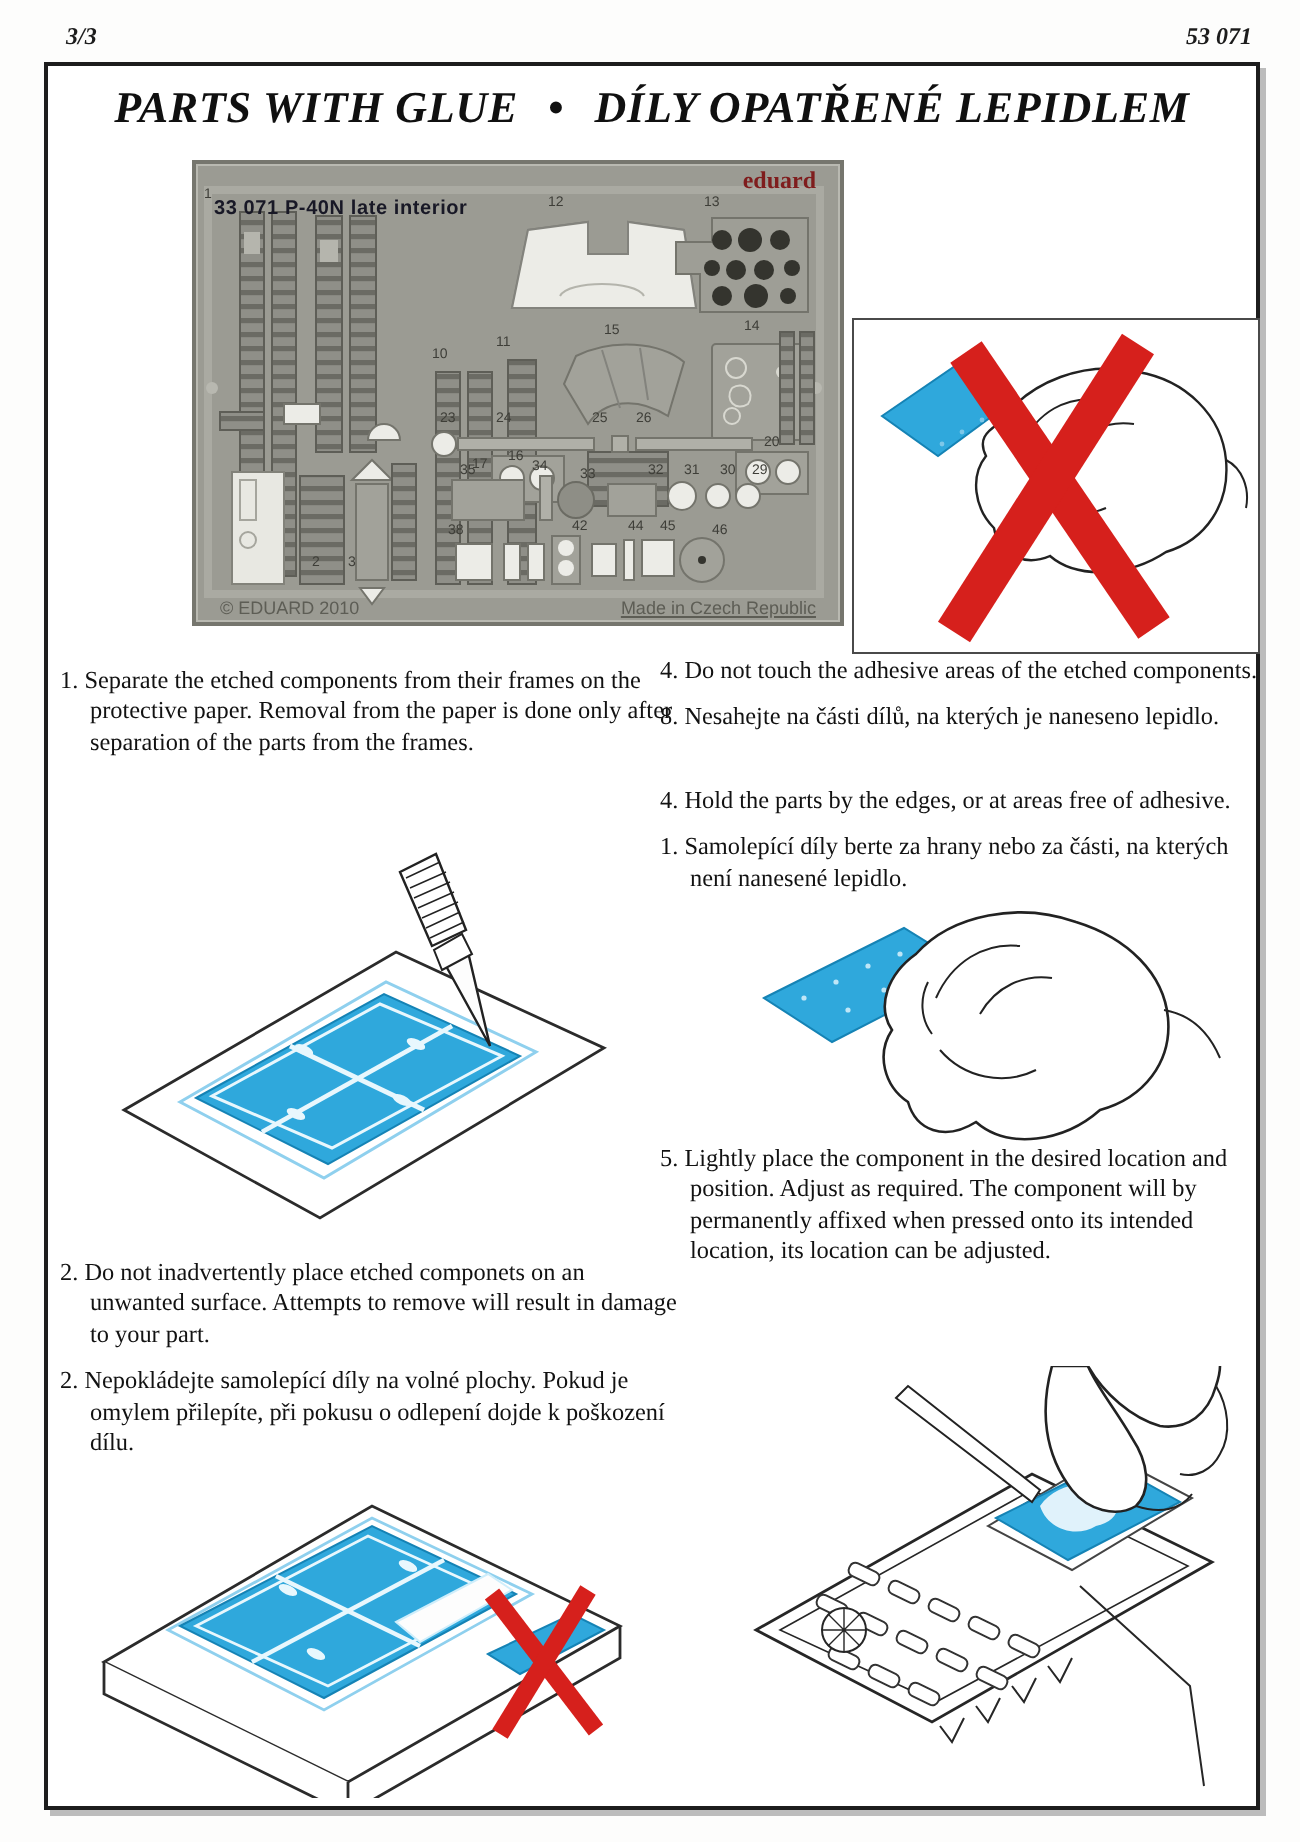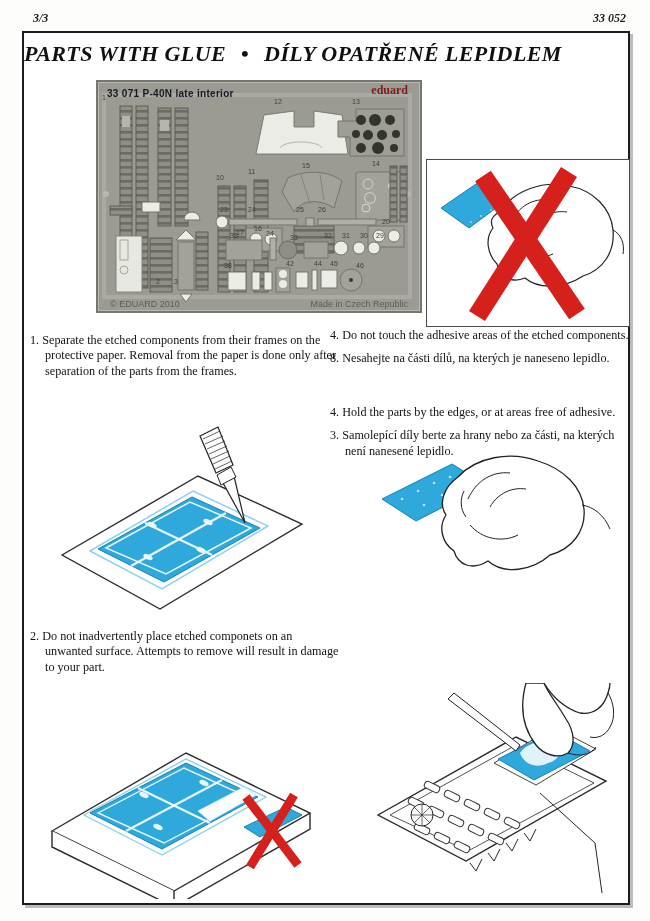--- a/index.html
+++ b/index.html
@@ -1,46 +1,46 @@
 <!DOCTYPE html>
 <html><head>
 <meta charset="utf-8">
 <style>
   html,body{margin:0;padding:0;background:#fdfdfc;}
   #page{position:relative;width:650px;height:921px;background:#fdfdfc;overflow:hidden;
         font-family:"Liberation Serif",serif;color:#141414;}
   .corner-label{position:absolute;top:11px;font:bold italic 12px "Liberation Serif",serif;color:#1c1c1c;}
   #sheet{position:absolute;left:22px;top:31px;width:604px;height:870px;background:#fff;
          border:2px solid #1d1d1d;box-shadow:3px 3px 0 #bcbcbc;}
-  .title{position:absolute;left:0;top:8px;width:100%;text-align:left;
+  .title{position:absolute;left:0;top:8px;width:100%;text-align:center;
          font:bold italic 22px "Liberation Serif",serif;letter-spacing:.4px;color:#101010;white-space:nowrap;}
   .title .bullet{margin:0 15px;font-style:normal;}
   
   #photo{position:absolute;left:72px;top:47px;width:322px;height:229px;background:#9b9b93;
          border:2px solid #76766e;box-shadow:inset 0 0 0 1px #b9b9b1;}
-  #photo .ph-head{position:absolute;left:9px;top:6px;font:bold 10px "Liberation Sans",sans-serif;color:#181826;letter-spacing:.3px;}
+  #photo .ph-head{position:absolute;left:9px;top:17px;font:bold 10px "Liberation Sans",sans-serif;color:#181826;letter-spacing:.3px;}
   #photo .ph-brand{position:absolute;right:12px;top:1px;font:bold 12px "Liberation Serif",serif;color:#7f1d1d;}
   #photo .ph-foot-l{position:absolute;left:12px;bottom:2px;font:9px "Liberation Sans",sans-serif;color:#5d5d55;}
-  #photo .ph-foot-r{position:absolute;right:12px;bottom:2px;font:9px "Liberation Sans",sans-serif;color:#5d5d55;}
+  #photo .ph-foot-r{position:absolute;right:12px;bottom:2px;font:9px "Liberation Sans",sans-serif;color:#5d5d55;text-decoration:underline;}
   .pn{position:absolute;font:7px "Liberation Sans",sans-serif;color:#3e3e38;}
   
   #dnt{position:absolute;left:402px;top:126px;width:202px;height:166px;background:#fff;border:1px solid #4a4a4a;}
   
   .step{position:absolute;font-size:12.2px;line-height:1.26;color:#121212;}
   .step p{margin:0 0 8px 0;text-indent:-15px;padding-left:15px;}
   .illus{position:absolute;}
   svg{display:block;}
 </style>
 </head>
 <body>
 
 <div id="page">
 
   <span class="corner-label" style="left:33px">3/3</span>
-  <span class="corner-label" style="right:24px">33 052</span>
+  <span class="corner-label" style="right:24px">53 071</span>
 
   <div id="sheet">
 
     <div class="title">
       <span>PARTS WITH GLUE</span><span class="bullet">•</span><span>DÍLY OPATŘENÉ LEPIDLEM</span>
     </div>
 
     <div id="photo">
       <svg width="318" height="225" viewBox="0 0 318 225">
         <defs>
@@ -185,28 +185,30 @@
       </svg>
     </div>
 
     <div class="step" style="left:6px;top:300px;width:312px">
       <p>1. Separate the etched components from their frames on the protective paper. Removal from the paper is done only after separation of the parts from the frames.</p>
     </div>
     <div class="step" style="left:306px;top:295px;width:300px">
       <p>4. Do not touch the adhesive areas of the etched components.</p>
       <p>8. Nesahejte na části dílů, na kterých je naneseno lepidlo.</p>
     </div>
-    <div class="step" style="left:306px;top:372px;width:300px">
+    <div class="step" style="left:306px;top:360px;width:300px">
       <p>4. Hold the parts by the edges, or at areas free of adhesive.</p>
-      <p>3. Samolepící díly berte za hrany nebo za části, na kterých není nanesené lepidlo.</p>
+      <p>1. Samolepící díly berte za hrany nebo za části, na kterých není nanesené lepidlo.</p>
     </div>
     <div class="step" style="left:306px;top:539px;width:302px">
+      <p>5. Lightly place the component in the desired location and position. Adjust as required. The component will by permanently affixed when pressed onto its intended location, its location can be adjusted.</p>
     </div>
     <div class="step" style="left:6px;top:596px;width:312px">
       <p>2. Do not inadvertently place  etched componets on an unwanted  surface. Attempts  to remove will result in damage to your part.</p>
+      <p>2. Nepokládejte  samolepící díly na volné plochy. Pokud je  omylem přilepíte, při pokusu o odlepení dojde k poškození  dílu.</p>
     </div>
 
     <div class="illus" style="left:16px;top:390px">
       <svg width="290" height="205" viewBox="0 0 290 205">
         <polygon points="22,132 158,53 262,101 120,186" fill="#ffffff" stroke="#2b2b2b" stroke-width="1.4"></polygon>
         <polygon points="50,128 153,68 228,103 122,166" fill="none" stroke="#8fd0ee" stroke-width="1.5"></polygon>
         <polygon points="58,126 152,74 220,105 124,159" fill="#2fa8dc" stroke="#1583b5"></polygon>
         <polygon points="66,125 150,79 211,105 126,151" fill="none" stroke="#e8f7fd" stroke-width="1.5"></polygon>
         <line x1="105" y1="100" x2="172" y2="132" stroke="#e8f7fd" stroke-width="2.4"></line>
         <line x1="91" y1="143" x2="186" y2="90" stroke="#e8f7fd" stroke-width="2.4"></line>

